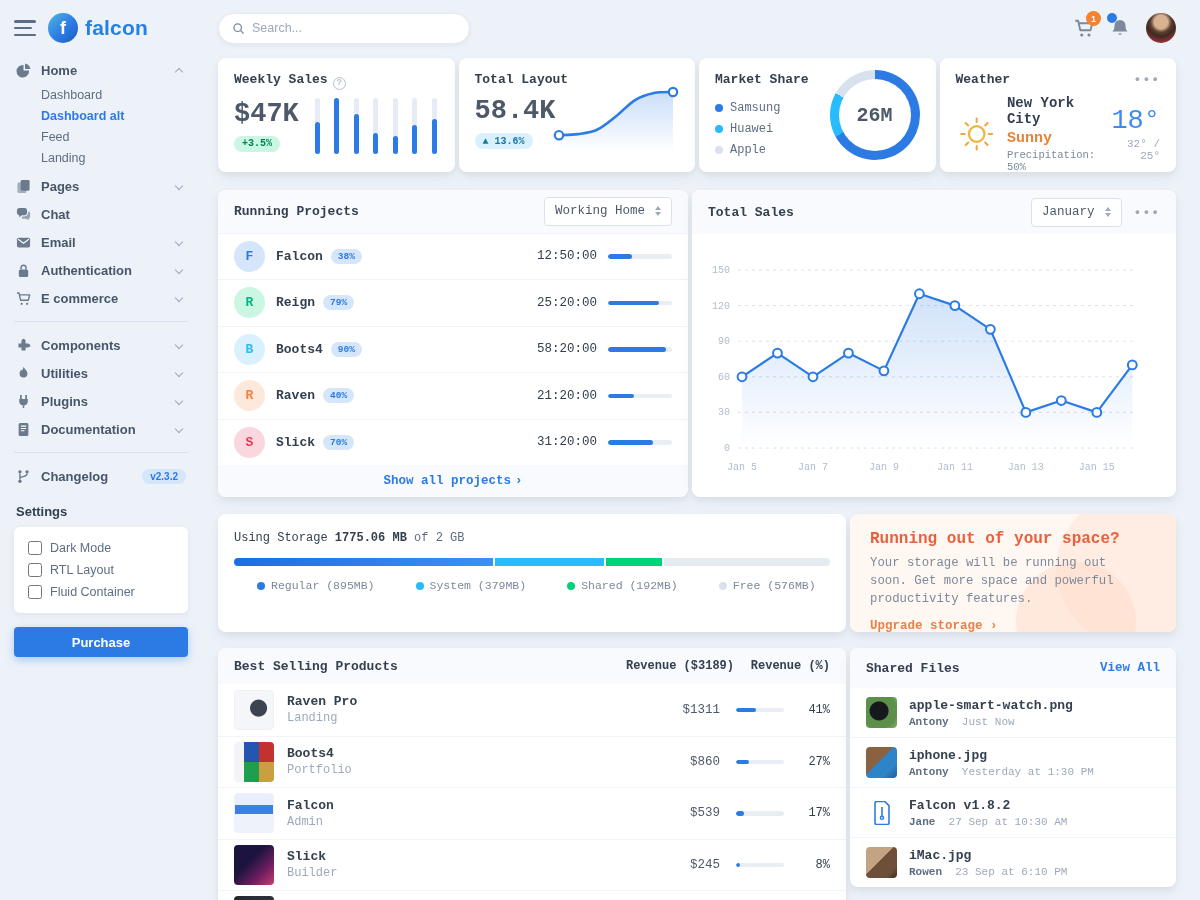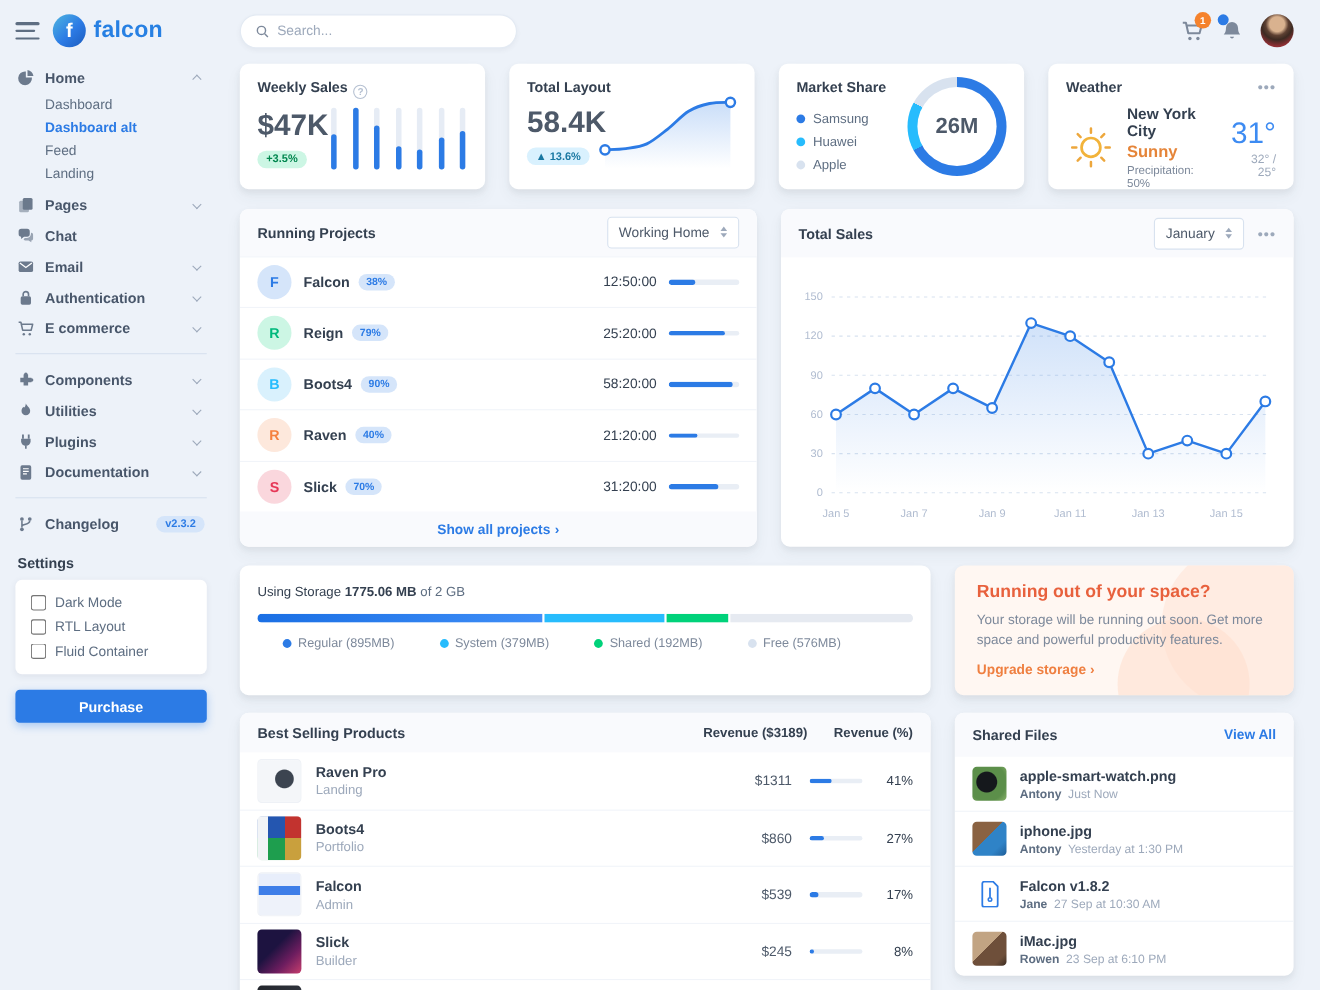--- a/index.html
+++ b/index.html
@@ -41,21 +41,21 @@
   .search-pill svg { color:#7d899b; }
   .search-pill input { border:none; outline:none; flex:1; font-size:12.5px; color:#344050; background:transparent; font-family:inherit; }
   .search-pill input::placeholder { color:#9da9bb; }
   .top-icons { display:flex; align-items:center; gap:16px; }
   .icon-btn { position:relative; color:#7d899b; cursor:pointer; display:flex; }
   .cart-badge { position:absolute; top:-7px; right:-7px; background:#f5822c; color:#fff; font-size:9px; font-weight:700; min-width:15px; height:15px; border-radius:50%; display:flex; align-items:center; justify-content:center; }
   .bell-dot { position:absolute; top:-5px; left:-3px; width:10px; height:10px; background:#2c7be5; border-radius:50%; }
   .avatar { width:30px; height:30px; border-radius:50%; cursor:pointer;
     background:radial-gradient(circle at 50% 30%, #d9b28f 0 26%, #5d4032 40%, #3c2a22 55%, #922f34 78%, #6e2327 100%); }
 
-  .row { display:flex; gap:22px; }
+  .row { display:flex; gap:4px;font-family:Liberation Mono, monospace; }
   .card { background:#fff; border-radius:8px; box-shadow:0 7px 14px rgba(65,69,88,.05), 0 3px 6px rgba(0,0,0,.05); position:relative; overflow:hidden; }
   .card-header { background:#f9fafd; padding:0 16px; height:44px; display:flex; align-items:center; justify-content:space-between; }
   .card-title { font-size:13px; font-weight:700; color:#344050; }
 
   
   .row1 { height:114px; margin-top:2px; }
   .row1 .card { flex:1; padding:14px 16px; }
   .stat-value { font-size:27px; font-weight:600; color:#4d5969; margin-top:9px; }
   .stat-badge { display:inline-block; margin-top:7px; font-size:10px; font-weight:700; border-radius:9px; padding:2.5px 8px; }
   .badge-green { background:#ccf6e4; color:#00864e; }
@@ -422,21 +422,21 @@
             <g stroke="#eda73c" stroke-width="2.4" stroke-linecap="round">
               <path d="M24 6v4M24 38v4M6 24h4M38 24h4M11.3 11.3l2.8 2.8M33.9 33.9l2.8 2.8M36.7 11.3l-2.8 2.8M14.1 33.9l-2.8 2.8"></path>
             </g>
           </svg>
           <div>
             <div class="w-city">New York City</div>
             <div class="w-cond">Sunny</div>
             <div class="w-precip">Precipitation: 50%</div>
           </div>
           <div class="w-right">
-            <div class="w-temp">31°</div>
+            <div class="w-temp">18°</div>
             <div class="w-range">32° / 25°</div>
           </div>
         </div>
       </div>
     </div>
 
     <div class="row row2">
       <div class="card projects-card">
         <div class="card-header">
           <span class="card-title">Running Projects</span>

